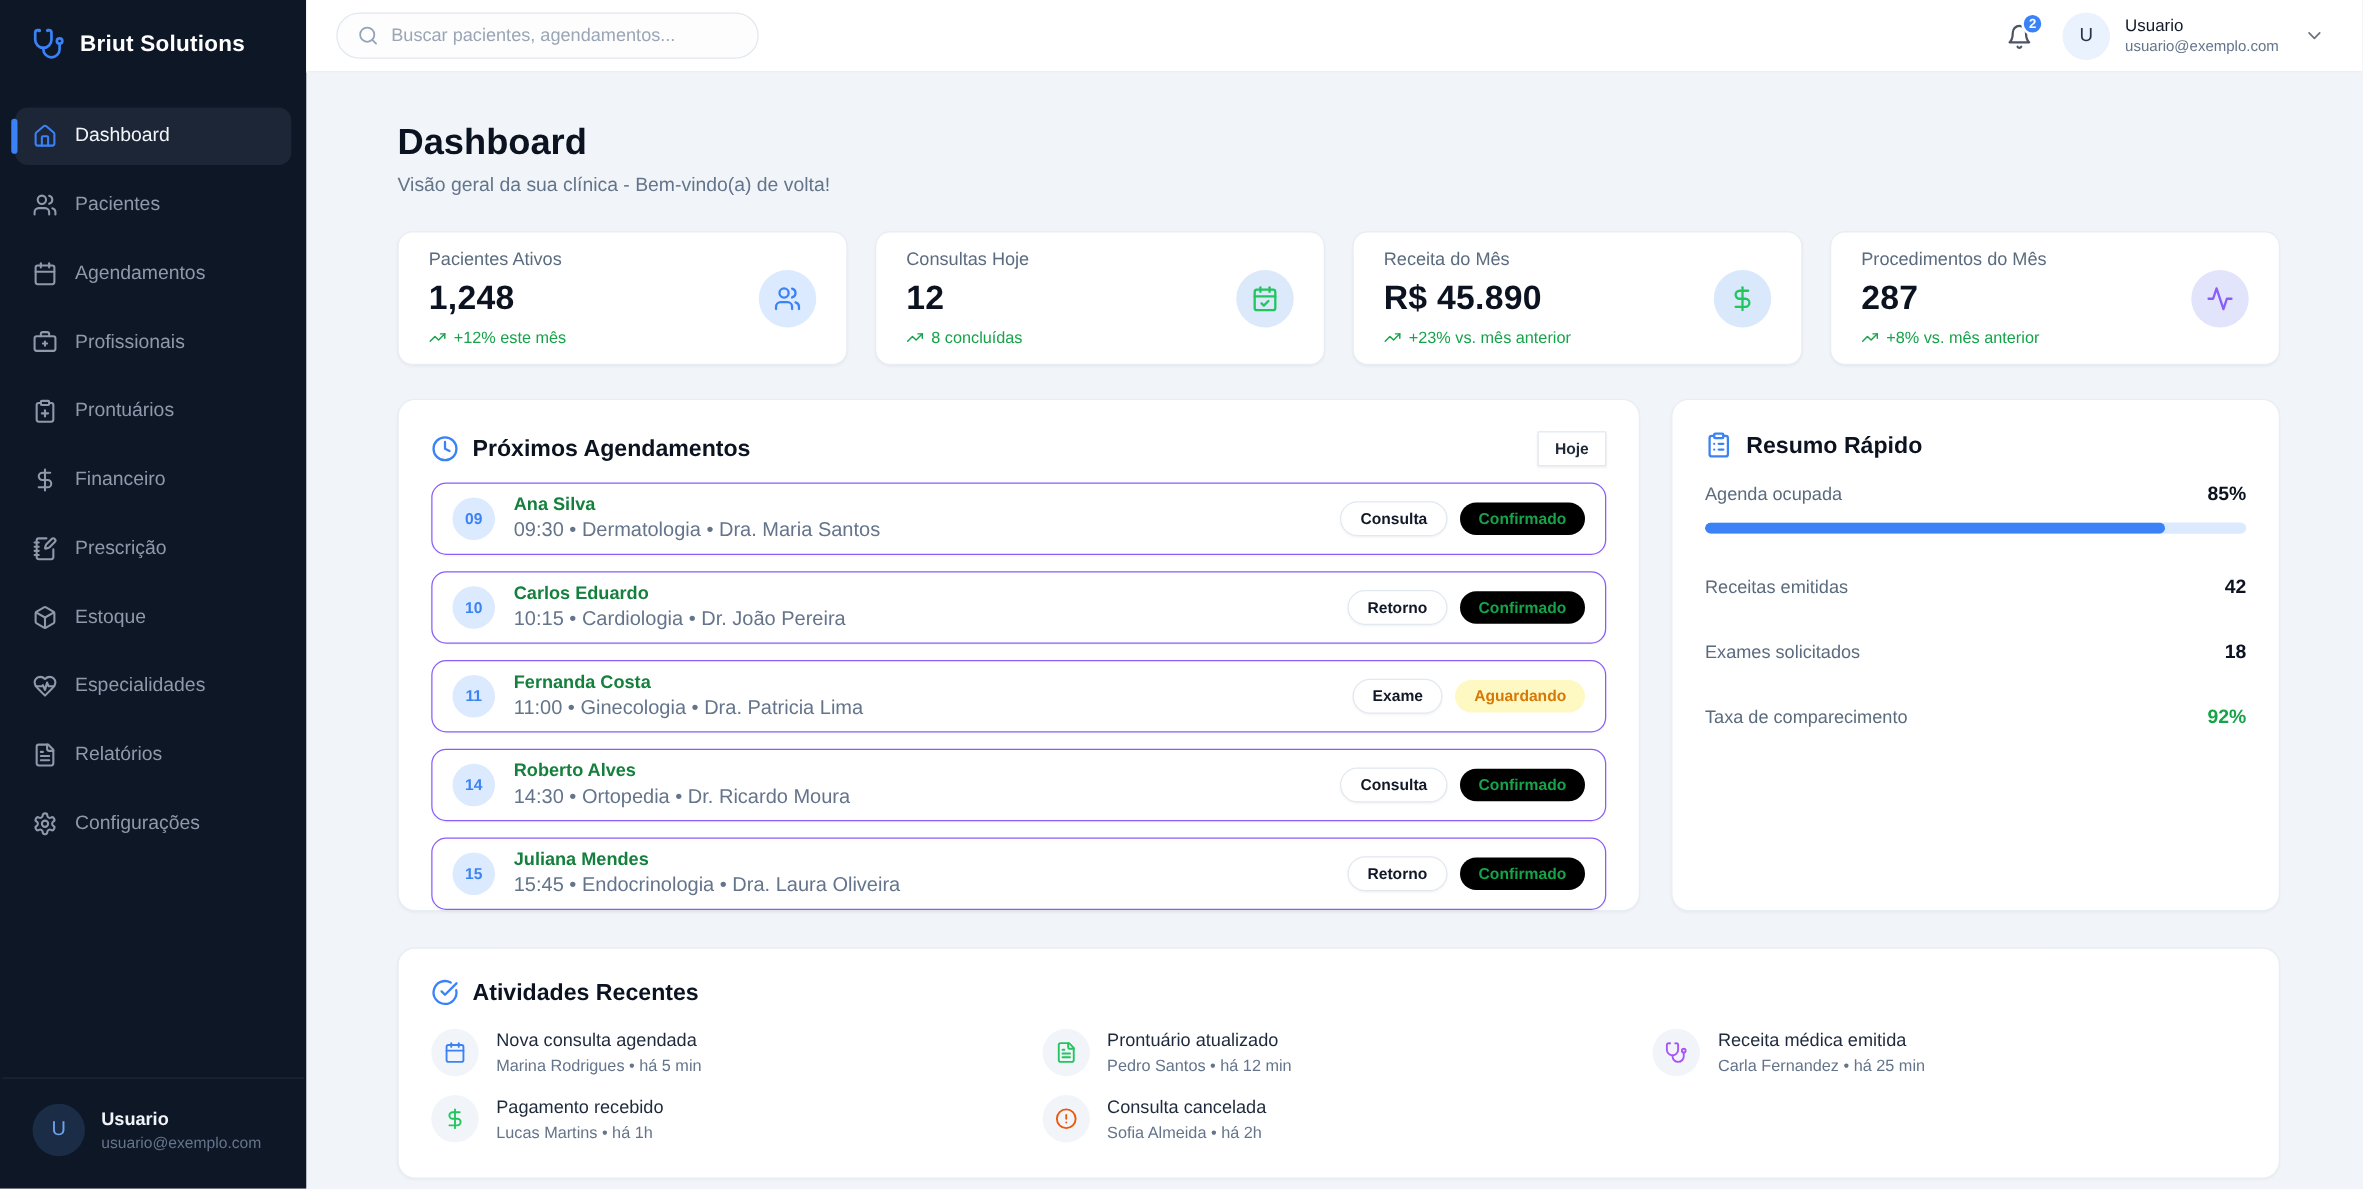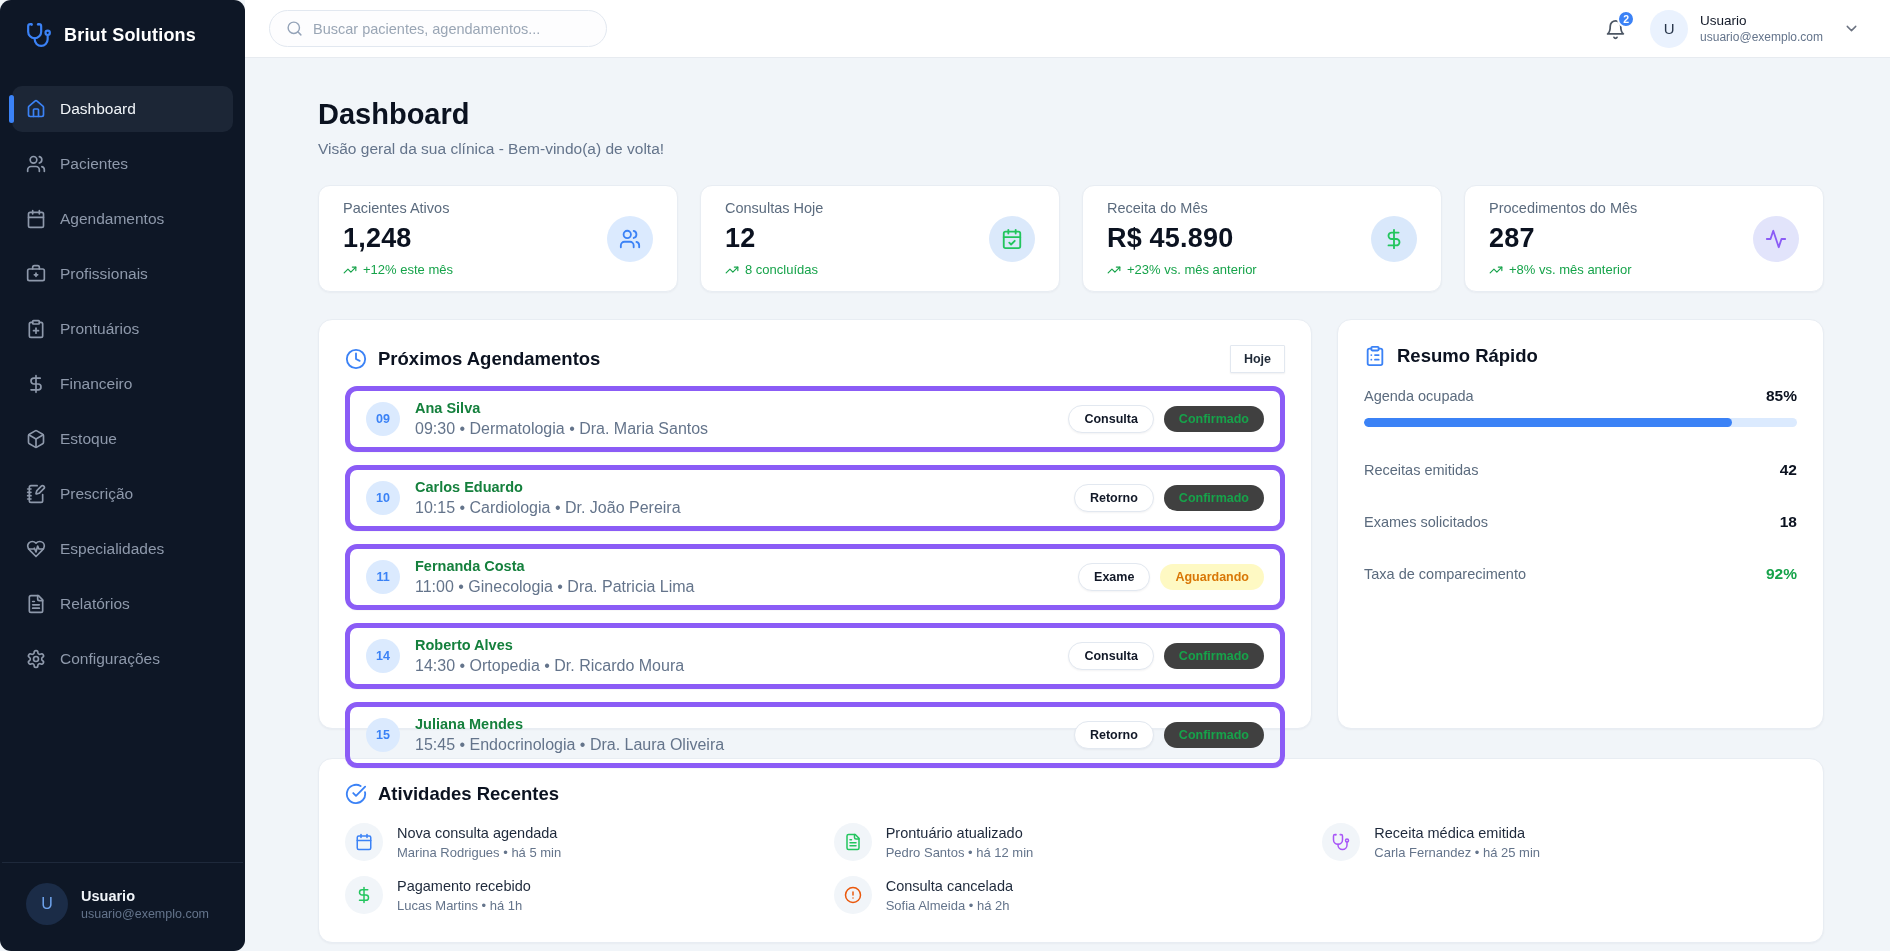--- a/index.html
+++ b/index.html
@@ -2,21 +2,21 @@
 <html><head>
 <meta charset="utf-8">
 <style>
   * { margin:0; padding:0; box-sizing:border-box; }
   html,body { width:1890px; height:951px; overflow:hidden; }
   body { display:flex; font-family:"Liberation Sans","DejaVu Sans",sans-serif; background:#f1f5f9; color:#0f172a; }
   svg { display:block; }
   .icon svg, .nav-icon svg { width:100%; height:100%; stroke:currentColor; fill:none; stroke-width:2; stroke-linecap:round; stroke-linejoin:round; }
 
   
-  .sidebar { width:245px; min-width:245px; background:#0e1726; display:flex; flex-direction:column; height:100%;border-radius:11px; }
+  .sidebar { width:245px; min-width:245px; background:#0e1726; display:flex; flex-direction:column; height:100%; }
   .logo-row { display:flex; align-items:center; gap:12px; padding:22px 26px 10px 26px; }
   .logo-icon { width:26px; height:26px; color:#3b82f6; }
   .brand { color:#ffffff; font-size:18px; font-weight:700; letter-spacing:.2px; }
   .nav { margin-top:28px; padding:0 12px; display:flex; flex-direction:column; gap:9px; }
   .nav-item { position:relative; display:flex; align-items:center; gap:14px; height:46px; padding:0 14px; border-radius:10px; color:#8e99ab; cursor:pointer; }
   .nav-icon { width:20px; height:20px; flex:none; }
   .nav-label { font-size:15.5px; }
   .nav-item.active { background:#1c2636; color:#f1f5f9; }
   .nav-item.active .nav-icon { color:#3b82f6; }
   .nav-item.active::before { content:""; position:absolute; left:-3px; top:9px; bottom:9px; width:5px; border-radius:6px; background:#3b82f6; }
@@ -60,28 +60,28 @@
   .stat-icon .icon { width:22px; height:22px; }
 
   
   .mid-grid { display:grid; grid-template-columns:1fr 0; gap:0; margin-top:27px; grid-template-columns:994fr 487fr; column-gap:25px; }
   .card { background:#fff; border:1px solid #e8edf3; border-radius:14px; box-shadow:0 1px 2px rgba(16,24,40,.04); }
   .appts-card { padding:25px 26px; height:410px; }
   .card-header { display:flex; align-items:center; gap:11px; }
   .hdr-icon { width:22px; height:22px; color:#3b82f6; flex:none; }
   .card-title { font-size:18.5px; font-weight:700; color:#0b1220; }
   .hoje-btn { margin-left:auto; background:#fff; border:1px solid #e2e8f0; border-radius:1px; padding:6px 13px; font-size:12.5px; font-weight:700; color:#1f2937; box-shadow:0 1px 2px rgba(16,24,40,.06); cursor:pointer; font-family:inherit; }
-  .appt-row { display:flex; align-items:center; border:5px solid #8b5cf6; border-radius:12px; padding:28px 16px; margin-top:13px; box-shadow:0 1px 1px rgba(16,24,40,.03); height:53px; }
+  .appt-row { display:flex; align-items:center; border:1px solid #8b5cf6; border-radius:12px; padding:28px 16px; margin-top:13px; box-shadow:0 1px 1px rgba(16,24,40,.03); height:53px; }
   .time-badge { width:34px; height:34px; border-radius:50%; background:#dbeafe; color:#3b82f6; font-size:12.5px; font-weight:700; display:flex; align-items:center; justify-content:center; flex:none; margin-right:15px; }
   .appt-name { font-size:14.5px; font-weight:600; color:#15803d; }
   .appt-details { font-size:16px; color:#64748b; margin-top:4px; }
   .appt-right { margin-left:auto; display:flex; align-items:center; gap:10px; }
   .type-pill { background:#fff; border:1px solid #e2e8f0; border-radius:9999px; padding:6px 15px; font-size:12.5px; font-weight:700; color:#111827; box-shadow:0 1px 2px rgba(16,24,40,.05); }
   .status-pill { border-radius:9999px; padding:6px 15px; font-size:12.5px; font-weight:600; }
-  .status-confirmado { background:#404040; color:#16a34a; }
+  .status-confirmado { background:#000000; color:#16a34a; }
   .status-aguardando { background:#fef9c3; color:#d97706; }
 
   
   .summary-card { padding:25px 26px; height:410px; }
   .sum-row { display:flex; align-items:center; justify-content:space-between; margin-top:34px; }
   .sum-label { font-size:14.5px; color:#5b6b7e; }
   .sum-value { font-size:15.5px; font-weight:700; color:#0b1220; }
   .sum-value.green { color:#16a34a; }
   .progress-track { margin-top:13px; height:9px; border-radius:9999px; background:#dbeafe; overflow:hidden; }
   .progress-fill { height:100%; border-radius:9999px; background:#3b82f6; }
@@ -170,39 +170,39 @@
           <svg viewBox="0 0 24 24">
             <path d="M12 2v20"></path>
             <path d="M17 5H9.5a3.5 3.5 0 0 0 0 7h5a3.5 3.5 0 0 1 0 7H6"></path>
           </svg>
         </span>
       <span class="nav-label">Financeiro</span>
     </div>
     <div class="nav-item">
       <span class="nav-icon icon">
           <svg viewBox="0 0 24 24">
-            <path d="M21 8a2 2 0 0 0-1-1.73l-7-4a2 2 0 0 0-2 0l-7 4A2 2 0 0 0 3 8v8a2 2 0 0 0 1 1.73l7 4a2 2 0 0 0 2 0l7-4A2 2 0 0 0 21 16Z"></path>
-            <path d="m3.3 7 8.7 5 8.7-5"></path>
-            <path d="M12 22V12"></path>
-          </svg>
-        </span>
-      <span class="nav-label">Estoque</span>
-    </div>
-    <div class="nav-item">
-      <span class="nav-icon icon">
-          <svg viewBox="0 0 24 24">
             <path d="M13.4 2H6a2 2 0 0 0-2 2v16a2 2 0 0 0 2 2h12a2 2 0 0 0 2-2v-7.4"></path>
             <path d="M2 6h4"></path>
             <path d="M2 10h4"></path>
             <path d="M2 14h4"></path>
             <path d="M2 18h4"></path>
             <path d="M21.378 5.626a1 1 0 1 0-3.004-3.004l-5.01 5.012a2 2 0 0 0-.506.854l-.837 2.87a.5.5 0 0 0 .62.62l2.87-.837a2 2 0 0 0 .854-.506z"></path>
           </svg>
         </span>
       <span class="nav-label">Prescrição</span>
+    </div>
+    <div class="nav-item">
+      <span class="nav-icon icon">
+          <svg viewBox="0 0 24 24">
+            <path d="M21 8a2 2 0 0 0-1-1.73l-7-4a2 2 0 0 0-2 0l-7 4A2 2 0 0 0 3 8v8a2 2 0 0 0 1 1.73l7 4a2 2 0 0 0 2 0l7-4A2 2 0 0 0 21 16Z"></path>
+            <path d="m3.3 7 8.7 5 8.7-5"></path>
+            <path d="M12 22V12"></path>
+          </svg>
+        </span>
+      <span class="nav-label">Estoque</span>
     </div>
     <div class="nav-item">
       <span class="nav-icon icon">
           <svg viewBox="0 0 24 24">
             <path d="M19 14c1.49-1.46 3-3.21 3-5.5A5.5 5.5 0 0 0 16.5 3c-1.76 0-3 .5-4.5 2-1.5-1.5-2.74-2-4.5-2A5.5 5.5 0 0 0 2 8.5c0 2.29 1.51 4.04 3 5.5l7 7Z"></path>
             <path d="M3.22 12H9.5l.5-1 2 4.5 2-7 1.5 3.5h5.27"></path>
           </svg>
         </span>
       <span class="nav-label">Especialidades</span>
     </div>

